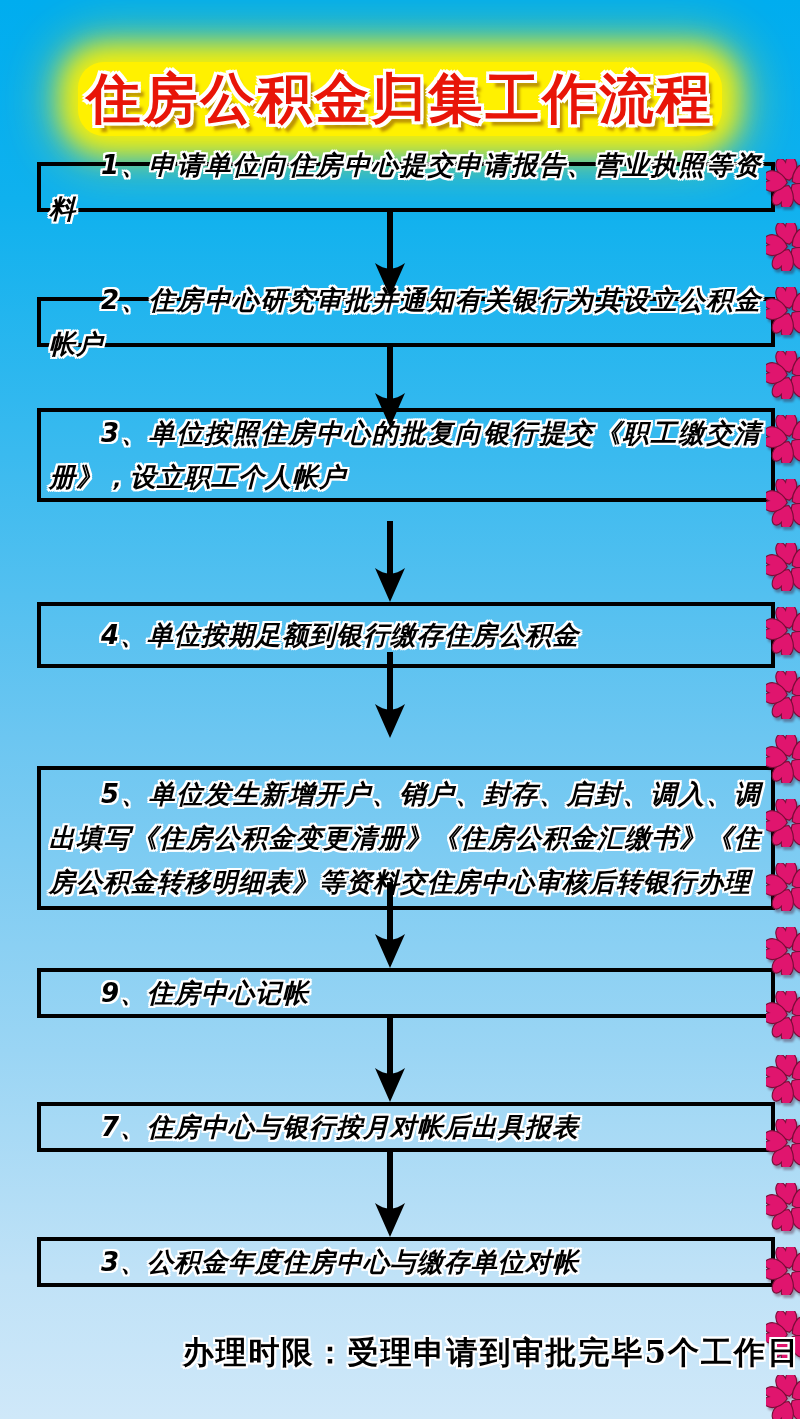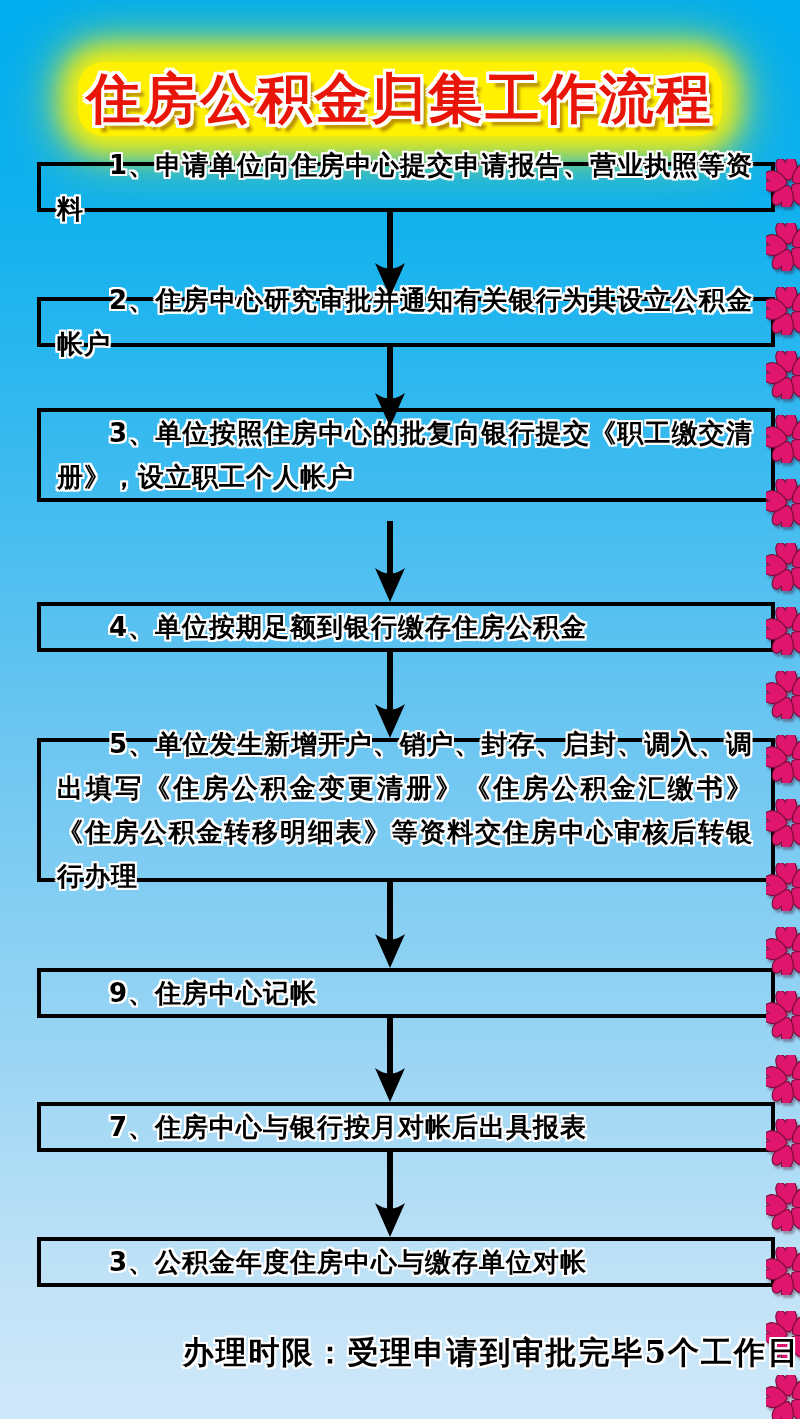--- a/index.html
+++ b/index.html
@@ -22,33 +22,34 @@
       -3px  0   0 #FFF, 3px  0   0 #FFF,
       -3px  3px 0 #FFF, 0  3px 0 #FFF, 3px 3px 0 #FFF,
       6px 7px 3px rgba(130,70,10,0.55);
   }
   .flow-box{
     position:absolute;left:37px;width:738px;box-sizing:border-box;
     border:4px solid #000;background:transparent;
     display:flex;align-items:center;
   }
   .flow-box p{
-    margin:8px;width:100%;padding:0 10px 0 8px;box-sizing:border-box;
+    margin:0;width:100%;padding:0 10px 0 8px;box-sizing:border-box;
     font-size:26px;font-weight:bold;color:#000;
     line-height:44px;text-indent:2em;text-align:justify;letter-spacing:1px;
     text-shadow:
       -2px -2px 0 #FFF, 0 -2px 0 #FFF, 2px -2px 0 #FFF,
       -2px  0   0 #FFF, 2px  0   0 #FFF,
       -2px  2px 0 #FFF, 0  2px 0 #FFF, 2px 2px 0 #FFF;
+    font-style: italic;
   }
   .b1{top:162px;height:50px}
   .b2{top:297px;height:50px}
   .b3{top:408px;height:94px}
-  .b4{top:602px;height:50px}
-  .b5{top:738px;height:144px}
+  .b4{top:602px;height:66px}
+  .b5{top:766px;height:144px}
   .b6{top:968px;height:50px}
   .b7{top:1102px;height:50px}
   .b8{top:1237px;height:50px}
   .arrow{position:absolute;left:371px;}
   .flower{position:absolute;width:48px;height:48px;}
   .footer-note{
     position:absolute;left:0;top:1332px;width:100%;text-align:right;
     font-family:"DejaVu Serif","Liberation Serif",serif;
     font-size:31px;font-weight:bold;color:#000;letter-spacing:2px;
     text-shadow:

